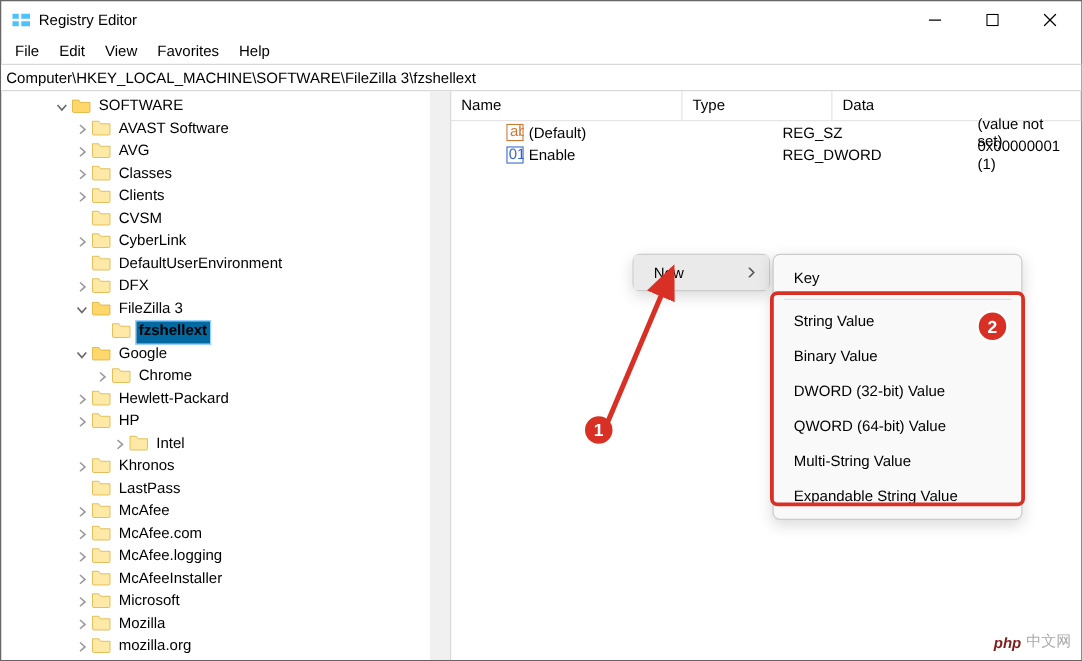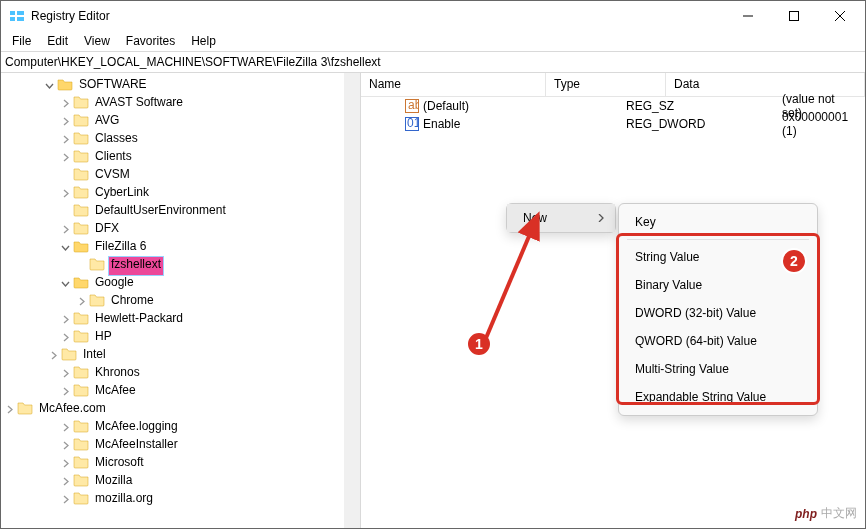--- a/index.html
+++ b/index.html
@@ -16,21 +16,21 @@
   .addressbar { height: 22px; border-top: 1px solid #d9d9d9; border-bottom: 1px solid #d9d9d9; display: flex; align-items: center; padding: 0 4px; background: #fff; }
   .content { flex: 1; display: flex; min-height: 0; }
   .tree-pane { width: 360px; border-right: 1px solid #d9d9d9; overflow: hidden; padding: 4px 0; position: relative; }
   .tree-pane::after { content: ""; position: absolute; right: 0; top: 0; bottom: 0; width: 16px; background: #f0f0f0; }
   .tree { list-style: none; }
   .tree-row { display: flex; height: 18px; white-space: nowrap; }
   .expander { width: 16px; height: 16px; display: inline-flex; align-items: center; justify-content: center; flex-shrink: 0; }
   .expander svg { width: 9px; height: 9px; }
   .folder-icon { width: 16px; height: 14px; margin-right: 4px; flex-shrink: 0; display: inline-flex; }
   .tree-label { padding: 0 2px; }
-  .tree-label.selected { background: #ec4899; outline: 1px solid #99d1ff; }
+  .tree-label.selected { background: #0369a1; outline: 1px solid #99d1ff; font-weight: bold; }
   .list-pane { flex: 1; display: flex; flex-direction: column; position: relative; }
   .list-header { display: flex; height: 24px; border-bottom: 1px solid #e5e5e5; justify-content: space-between; }
   .list-header .col { padding: 4px 8px; border-right: 1px solid #e5e5e5; }
   .list-body { flex: 1; position: relative; }
   .list-row { display: flex; height: 18px; align-items: center; }
   .list-row .cell { padding: 0 8px; display: flex; align-items: center; gap: 4px; margin-left: 36px; }
   .val-icon { width: 14px; height: 14px; display: inline-flex; flex-shrink: 0; }
   .col-name { width: 185px; }
   .col-type { width: 120px; }
   .col-data { flex: 1; }
@@ -231,21 +231,21 @@
               <span class="expander">
                 <svg viewBox="0 0 9 9">
                   <path d="M1 3 L4.5 7 L8 3" fill="none" stroke="#666" stroke-width="1.3"></path>
                 </svg>
               </span>
               <span class="folder-icon">
                 <svg viewBox="0 0 16 14">
                   <path d="M1 3h5l1.5 2H15v7a1 1 0 0 1-1 1H2a1 1 0 0 1-1-1Z" fill="#ffd76b" stroke="#d4a016" stroke-width="0.5"></path>
                 </svg>
               </span>
-              <span class="tree-label">FileZilla 6</span>
+              <span class="tree-label">FileZilla 3</span>
             </div>
           </li>
           <li>
             <div class="tree-row" style="padding-left:72px">
               <span class="expander"></span>
               <span class="folder-icon">
                 <svg viewBox="0 0 16 14">
                   <path d="M1 2h5l1.5 2H15v8a1 1 0 0 1-1 1H2a1 1 0 0 1-1-1Z" fill="#ffe9a6" stroke="#d4a016" stroke-width="0.5"></path>
                 </svg>
               </span>
@@ -306,21 +306,21 @@
               </span>
               <span class="folder-icon">
                 <svg viewBox="0 0 16 14">
                   <path d="M1 2h5l1.5 2H15v8a1 1 0 0 1-1 1H2a1 1 0 0 1-1-1Z" fill="#ffe9a6" stroke="#d4a016" stroke-width="0.5"></path>
                 </svg>
               </span>
               <span class="tree-label">HP</span>
             </div>
           </li>
           <li>
-            <div class="tree-row" style="padding-left:44px">
+            <div class="tree-row" style="padding-left:86px">
               <span class="expander">
                 <svg viewBox="0 0 9 9">
                   <path d="M3 1 L7 4.5 L3 8" fill="none" stroke="#999" stroke-width="1.3"></path>
                 </svg>
               </span>
               <span class="folder-icon">
                 <svg viewBox="0 0 16 14">
                   <path d="M1 2h5l1.5 2H15v8a1 1 0 0 1-1 1H2a1 1 0 0 1-1-1Z" fill="#ffe9a6" stroke="#d4a016" stroke-width="0.5"></path>
                 </svg>
               </span>
@@ -337,35 +337,46 @@
               <span class="folder-icon">
                 <svg viewBox="0 0 16 14">
                   <path d="M1 2h5l1.5 2H15v8a1 1 0 0 1-1 1H2a1 1 0 0 1-1-1Z" fill="#ffe9a6" stroke="#d4a016" stroke-width="0.5"></path>
                 </svg>
               </span>
               <span class="tree-label">Khronos</span>
             </div>
           </li>
           <li>
             <div class="tree-row" style="padding-left:56px">
+              <span class="expander"></span>
+              <span class="folder-icon">
+                <svg viewBox="0 0 16 14">
+                  <path d="M1 2h5l1.5 2H15v8a1 1 0 0 1-1 1H2a1 1 0 0 1-1-1Z" fill="#ffe9a6" stroke="#d4a016" stroke-width="0.5"></path>
+                </svg>
+              </span>
+              <span class="tree-label">LastPass</span>
+            </div>
+          </li>
+          <li>
+            <div class="tree-row" style="padding-left:56px">
               <span class="expander">
                 <svg viewBox="0 0 9 9">
                   <path d="M3 1 L7 4.5 L3 8" fill="none" stroke="#999" stroke-width="1.3"></path>
                 </svg>
               </span>
               <span class="folder-icon">
                 <svg viewBox="0 0 16 14">
                   <path d="M1 2h5l1.5 2H15v8a1 1 0 0 1-1 1H2a1 1 0 0 1-1-1Z" fill="#ffe9a6" stroke="#d4a016" stroke-width="0.5"></path>
                 </svg>
               </span>
               <span class="tree-label">McAfee</span>
             </div>
           </li>
           <li>
-            <div class="tree-row" style="">
+            <div class="tree-row" style="padding-left:56px">
               <span class="expander">
                 <svg viewBox="0 0 9 9">
                   <path d="M3 1 L7 4.5 L3 8" fill="none" stroke="#999" stroke-width="1.3"></path>
                 </svg>
               </span>
               <span class="folder-icon">
                 <svg viewBox="0 0 16 14">
                   <path d="M1 2h5l1.5 2H15v8a1 1 0 0 1-1 1H2a1 1 0 0 1-1-1Z" fill="#ffe9a6" stroke="#d4a016" stroke-width="0.5"></path>
                 </svg>
               </span>

